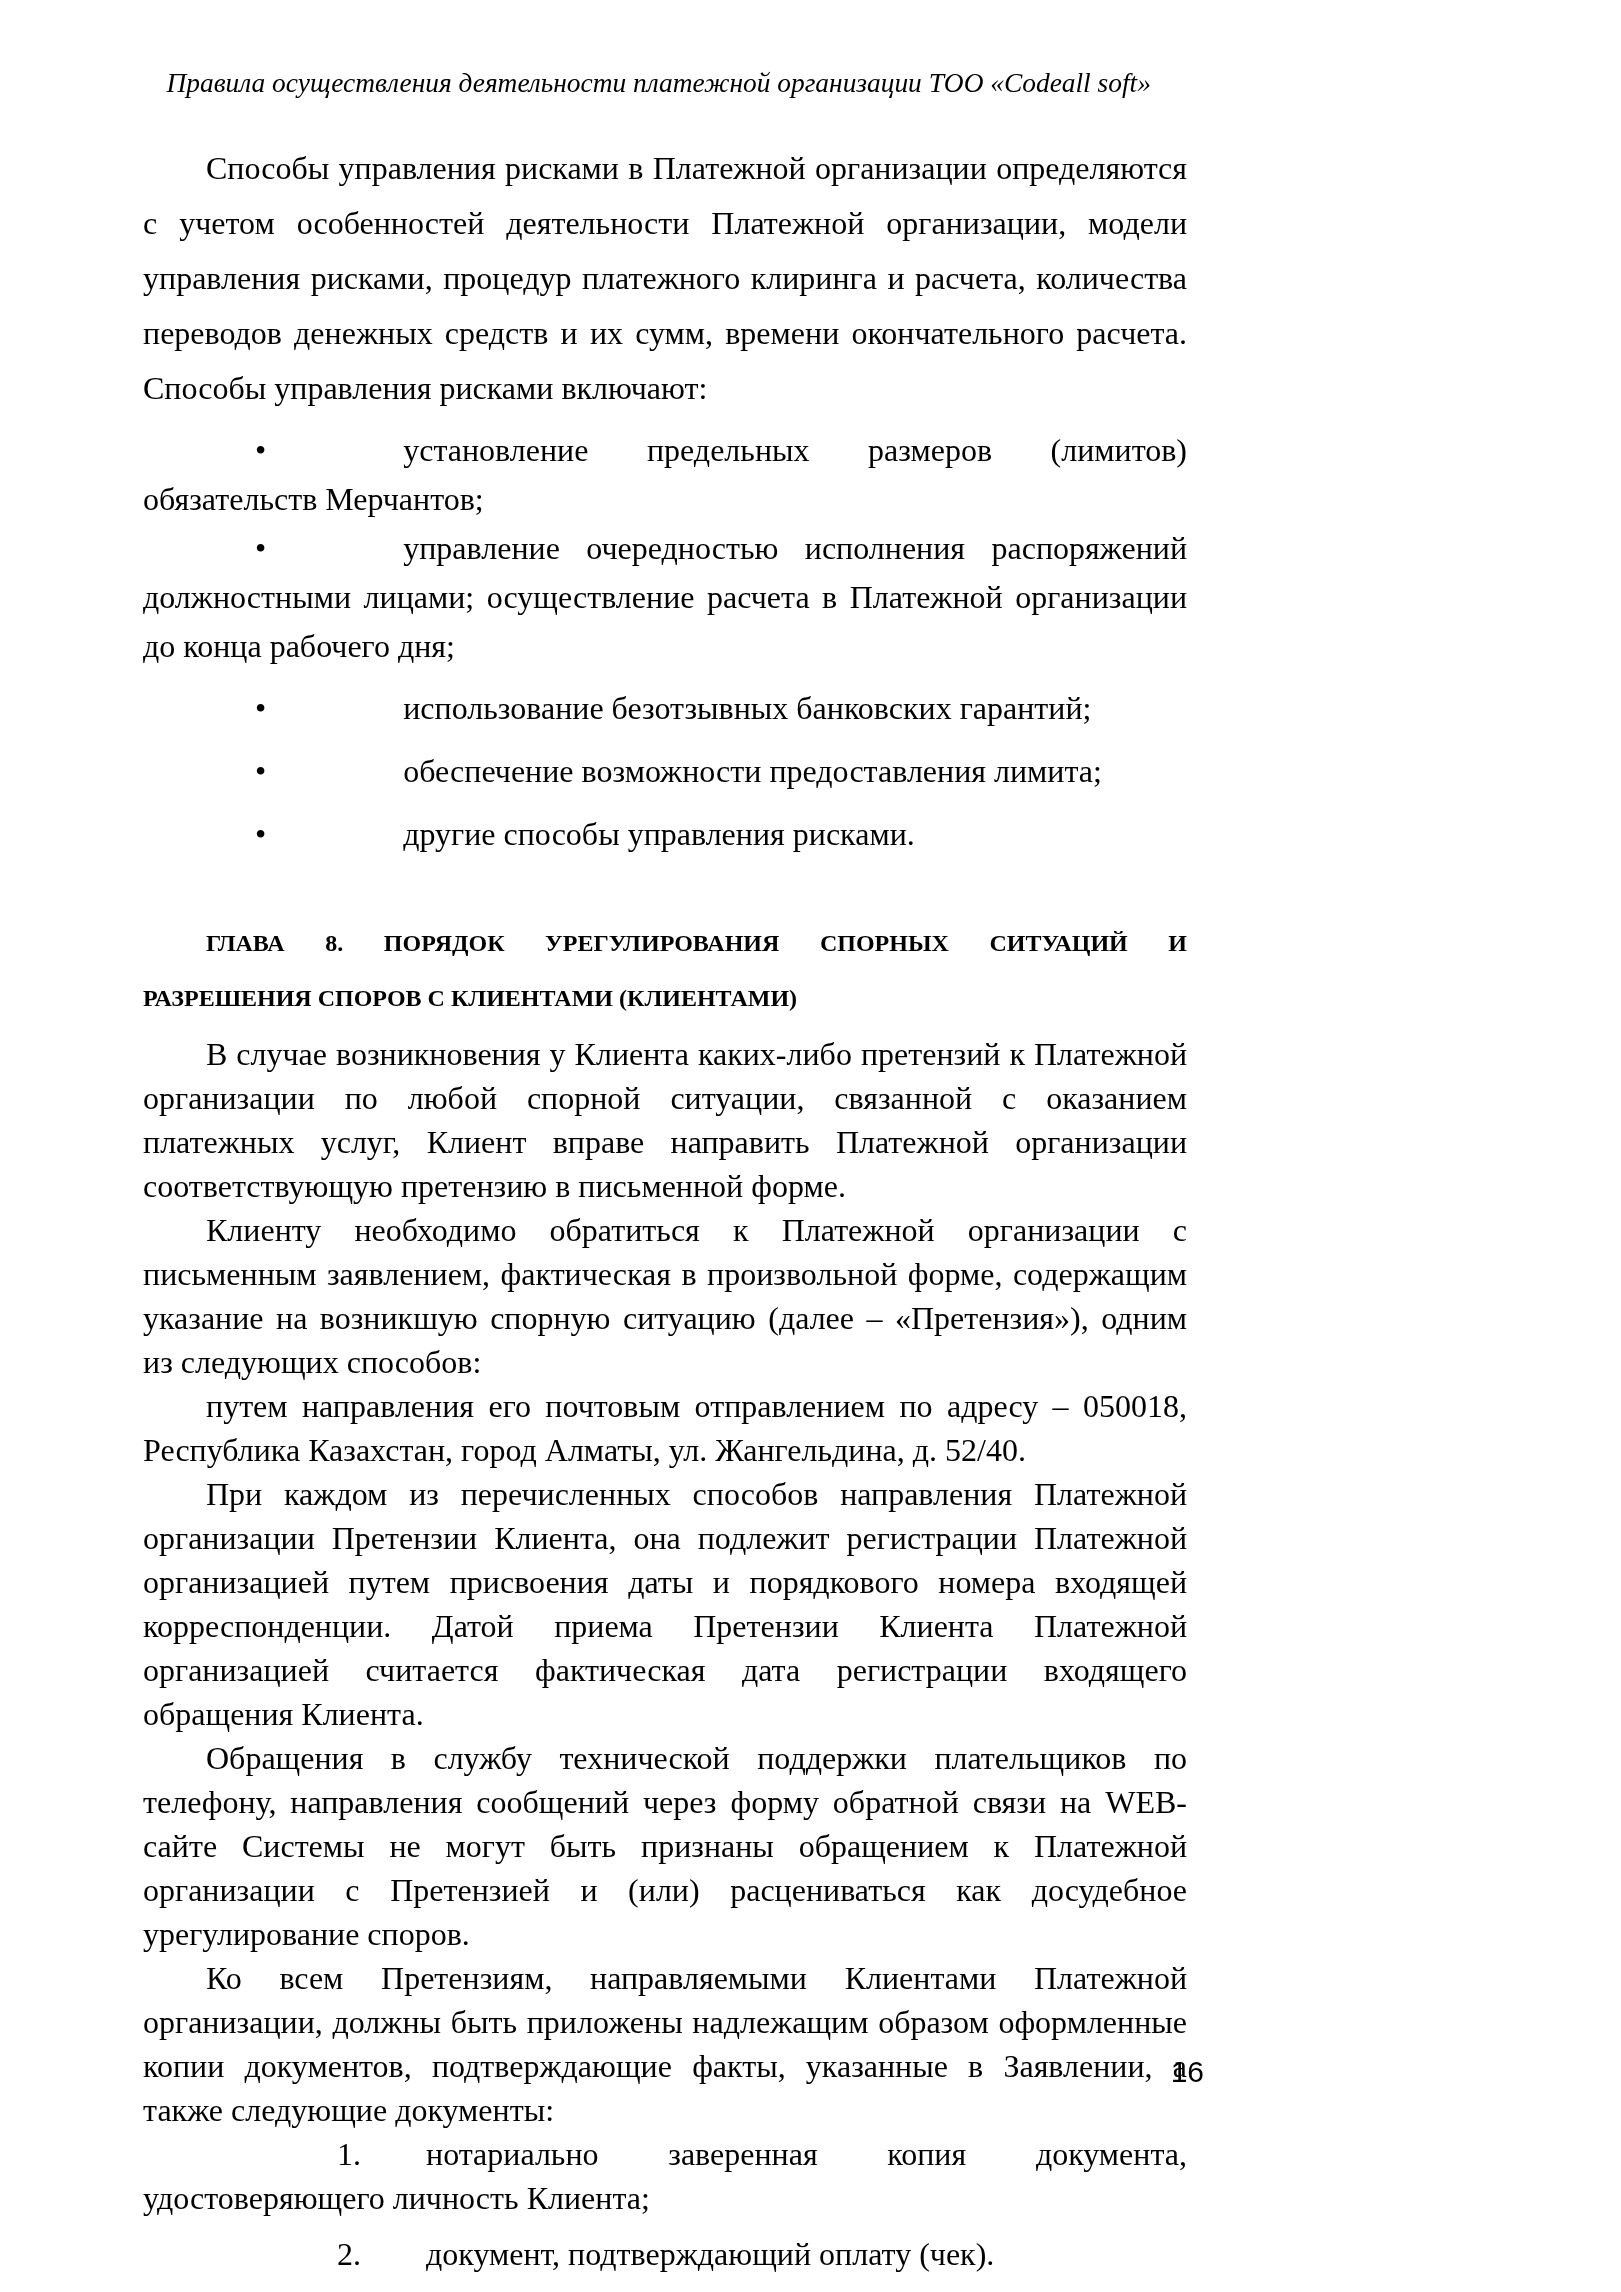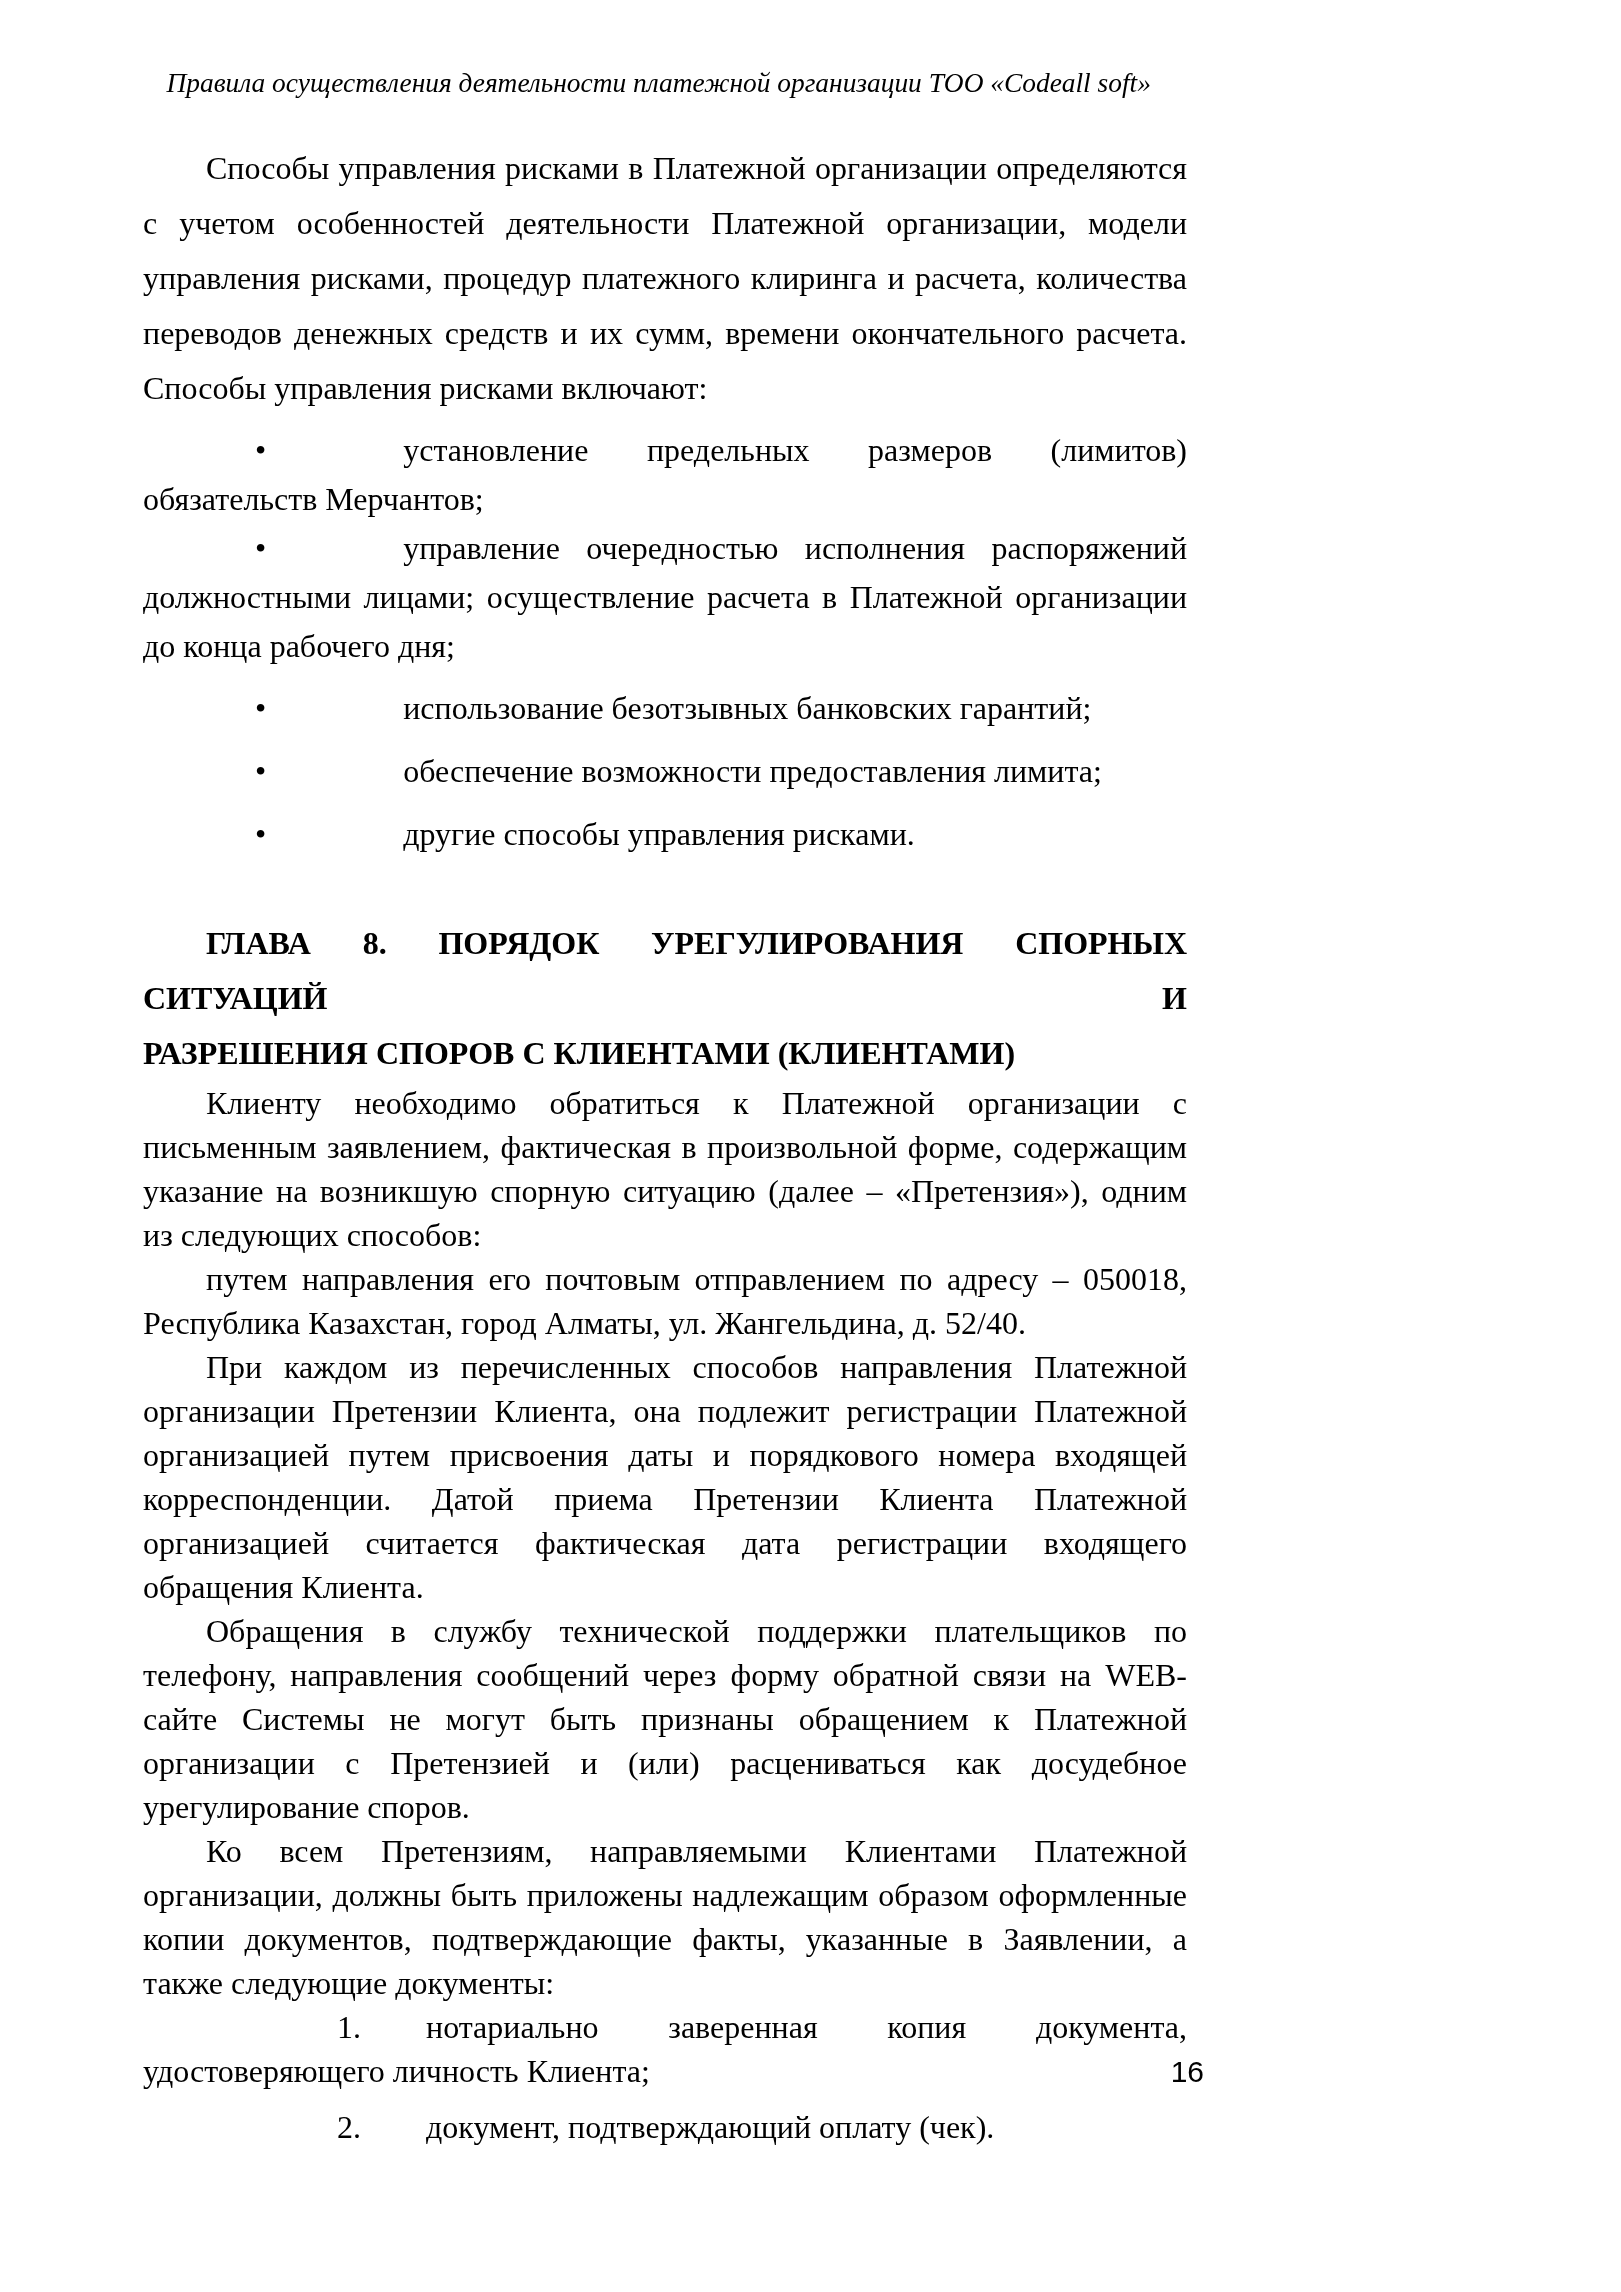--- a/index.html
+++ b/index.html
@@ -32,21 +32,21 @@
   .indent { text-indent: 63px; }
   .intro { margin-top: 39px; }
   .li { text-indent: 112px; line-height: 49px; }
   .mt10 { margin-top: 9.8px; }
   .mt14 { margin-top: 13.7px; }
   .btab { display: inline-block; width: 137px; }
   .marker { display: inline; }
   .chapter {
     margin: 57px 0 0 0;
     font-weight: bold;
-    font-size: 32px;
+    font-size: 24px;
     line-height: 55px;
   }
   .h-line1 {
     display: block;
     text-align: justify;
     text-align-last: justify;
     text-indent: 63px;
   }
   .h-line2 { display: block; text-align: left; }
   .body-start { margin-top: 5.9px; }
@@ -79,20 +79,21 @@
 
   <p class="para top li mt14"><span class="marker">•</span><span class="btab"></span><span>обеспечение возможности предоставления лимита;</span></p>
 
   <p class="para top li mt14"><span class="marker">•</span><span class="btab"></span><span>другие способы управления рисками.</span></p>
 
   <h2 class="chapter">
       <span class="h-line1">ГЛАВА 8. ПОРЯДОК УРЕГУЛИРОВАНИЯ СПОРНЫХ СИТУАЦИЙ И</span>
       <span class="h-line2">РАЗРЕШЕНИЯ СПОРОВ С КЛИЕНТАМИ (КЛИЕНТАМИ)</span>
     </h2>
 
+  <p class="para low indent body-start">В случае возникновения у Клиента каких-либо претензий к Платежной организации по любой спорной ситуации, связанной с оказанием платежных услуг, Клиент вправе направить Платежной организации соответствующую претензию в письменной форме.</p>
 
   <p class="para low indent">Клиенту необходимо обратиться к Платежной организации с письменным заявлением, фактическая в произвольной форме, содержащим указание на возникшую спорную ситуацию (далее – «Претензия»), одним из следующих способов:</p>
 
   <p class="para low indent">путем направления его почтовым отправлением по адресу – 050018, Республика Казахстан, город Алматы, ул. Жангельдина, д. 52/40.</p>
 
 
   <p class="para low indent">При каждом из перечисленных способов направления Платежной организации Претензии Клиента, она подлежит регистрации Платежной организацией путем присвоения даты и порядкового номера входящей корреспонденции. Датой приема Претензии Клиента Платежной организацией считается фактическая дата регистрации входящего обращения Клиента.</p>
 
   <p class="para low indent">Обращения в службу технической поддержки плательщиков по телефону, направления сообщений через форму обратной связи на WEB-сайте Системы не могут быть признаны обращением к Платежной организации с Претензией и (или) расцениваться как досудебное урегулирование споров.</p>
 

